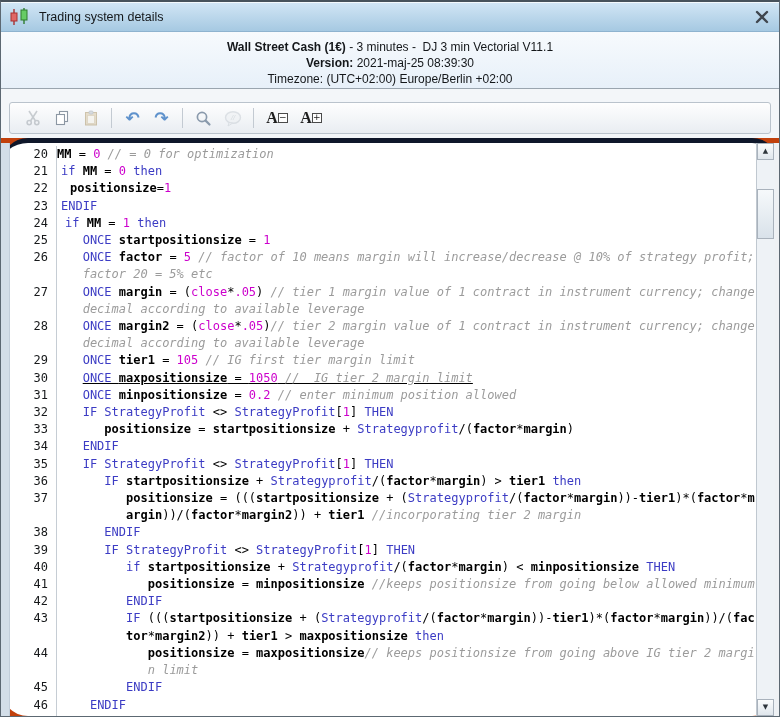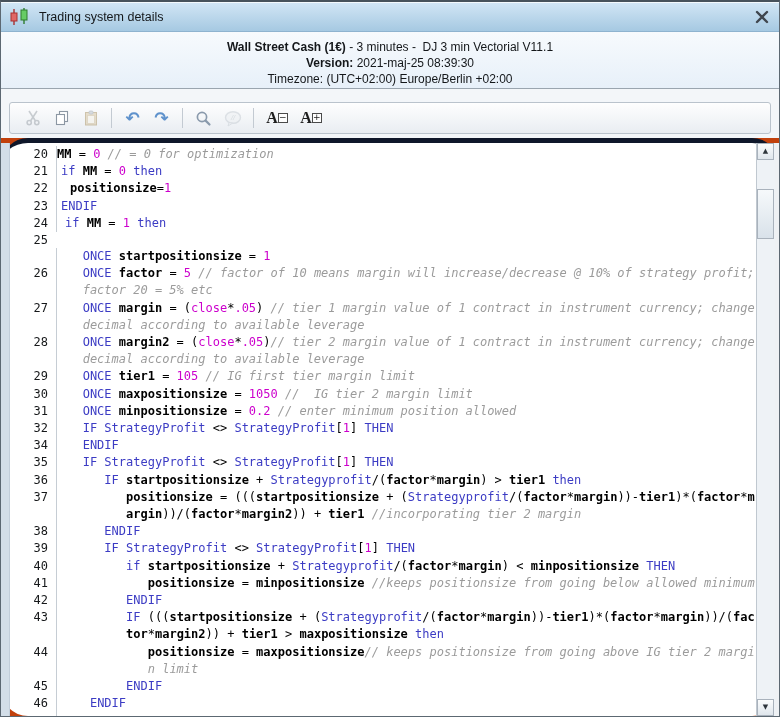--- a/index.html
+++ b/index.html
@@ -196,49 +196,53 @@
         <div class="code-line">
           <span class="ln">23</span>
           <span class="ct" style="padding-left: 4px;"><span class="c-k">ENDIF</span></span>
         </div>
         <div class="code-line">
           <span class="ln">24</span>
           <span class="ct" style="padding-left: 8px;"><span class="c-k">if </span><span class="c-v">MM</span><span class="c-o"> = </span><span class="c-n">1</span><span class="c-k"> then</span></span>
         </div>
         <div class="code-line">
           <span class="ln">25</span>
-          <span class="ct" style="padding-left: 25.681px; margin-top: 16px;"><span class="c-k">ONCE </span><span class="c-v">startpositionsize</span><span class="c-o"> = </span><span class="c-n">1</span></span>
+          <span class="ct" style="padding-left: 25.681px;"><span class="c-k">ONCE </span><span class="c-v">startpositionsize</span><span class="c-o"> = </span><span class="c-n">1</span></span>
         </div>
         <div class="code-line">
           <span class="ln">26</span>
           <span class="ct" style="padding-left: 25.681px;"><span class="c-k">ONCE </span><span class="c-v">factor</span><span class="c-o"> = </span><span class="c-n">5</span><span class="c-c"> // factor of 10 means margin will increase/decrease @ 10% of strategy profit; factor 20 = 5% etc</span></span>
         </div>
         <div class="code-line">
           <span class="ln">27</span>
           <span class="ct" style="padding-left: 25.681px;"><span class="c-k">ONCE </span><span class="c-v">margin</span><span class="c-o"> = (</span><span class="c-n">close</span><span class="c-o">*</span><span class="c-n">.05</span><span class="c-o">)</span><span class="c-c"> // tier 1 margin value of 1 contract in instrument currency; change decimal according to available leverage</span></span>
         </div>
         <div class="code-line">
           <span class="ln">28</span>
           <span class="ct" style="padding-left: 25.681px;"><span class="c-k">ONCE </span><span class="c-v">margin2</span><span class="c-o"> = (</span><span class="c-n">close</span><span class="c-o">*</span><span class="c-n">.05</span><span class="c-o">)</span><span class="c-c">// tier 2 margin value of 1 contract in instrument currency; change decimal according to available leverage</span></span>
         </div>
         <div class="code-line">
           <span class="ln">29</span>
           <span class="ct" style="padding-left: 25.681px;"><span class="c-k">ONCE </span><span class="c-v">tier1</span><span class="c-o"> = </span><span class="c-n">105</span><span class="c-c"> // IG first tier margin limit</span></span>
         </div>
         <div class="code-line">
           <span class="ln">30</span>
-          <span class="ct" style="padding-left: 25.681px;"><span class="c-k">ONCE </span><span class="c-v">maxpositionsize</span><span class="c-o"> = </span><span class="c-n">1050</span><span class="c-c"> //  IG tier 2 margin limit</span></span>
+          <span class="ct" style="padding-left: 25.681px; text-decoration: underline;"><span class="c-k">ONCE </span><span class="c-v">maxpositionsize</span><span class="c-o"> = </span><span class="c-n">1050</span><span class="c-c"> //  IG tier 2 margin limit</span></span>
         </div>
         <div class="code-line">
           <span class="ln">31</span>
           <span class="ct" style="padding-left: 25.681px;"><span class="c-k">ONCE </span><span class="c-v">minpositionsize</span><span class="c-o"> = </span><span class="c-n">0.2</span><span class="c-c"> // enter minimum position allowed</span></span>
         </div>
         <div class="code-line">
           <span class="ln">32</span>
           <span class="ct" style="padding-left: 25.681px;"><span class="c-k">IF </span><span class="c-b">StrategyProfit</span><span class="c-o"> &lt;&gt; </span><span class="c-b">StrategyProfit</span><span class="c-o">[</span><span class="c-n">1</span><span class="c-o">]</span><span class="c-k"> THEN</span></span>
+        </div>
+        <div class="code-line">
+          <span class="ln">33</span>
+          <span class="ct" style="padding-left: 47.362px;"><span class="c-v">positionsize</span><span class="c-o"> = </span><span class="c-v">startpositionsize</span><span class="c-o"> + </span><span class="c-b">Strategyprofit</span><span class="c-o">/(</span><span class="c-v">factor</span><span class="c-o">*</span><span class="c-v">margin</span><span class="c-o">)</span></span>
         </div>
         <div class="code-line">
           <span class="ln">34</span>
           <span class="ct" style="padding-left: 25.681px;"><span class="c-k">ENDIF</span></span>
         </div>
         <div class="code-line">
           <span class="ln">35</span>
           <span class="ct" style="padding-left: 25.681px;"><span class="c-k">IF </span><span class="c-b">StrategyProfit</span><span class="c-o"> &lt;&gt; </span><span class="c-b">StrategyProfit</span><span class="c-o">[</span><span class="c-n">1</span><span class="c-o">]</span><span class="c-k"> THEN</span></span>
         </div>
         <div class="code-line">

